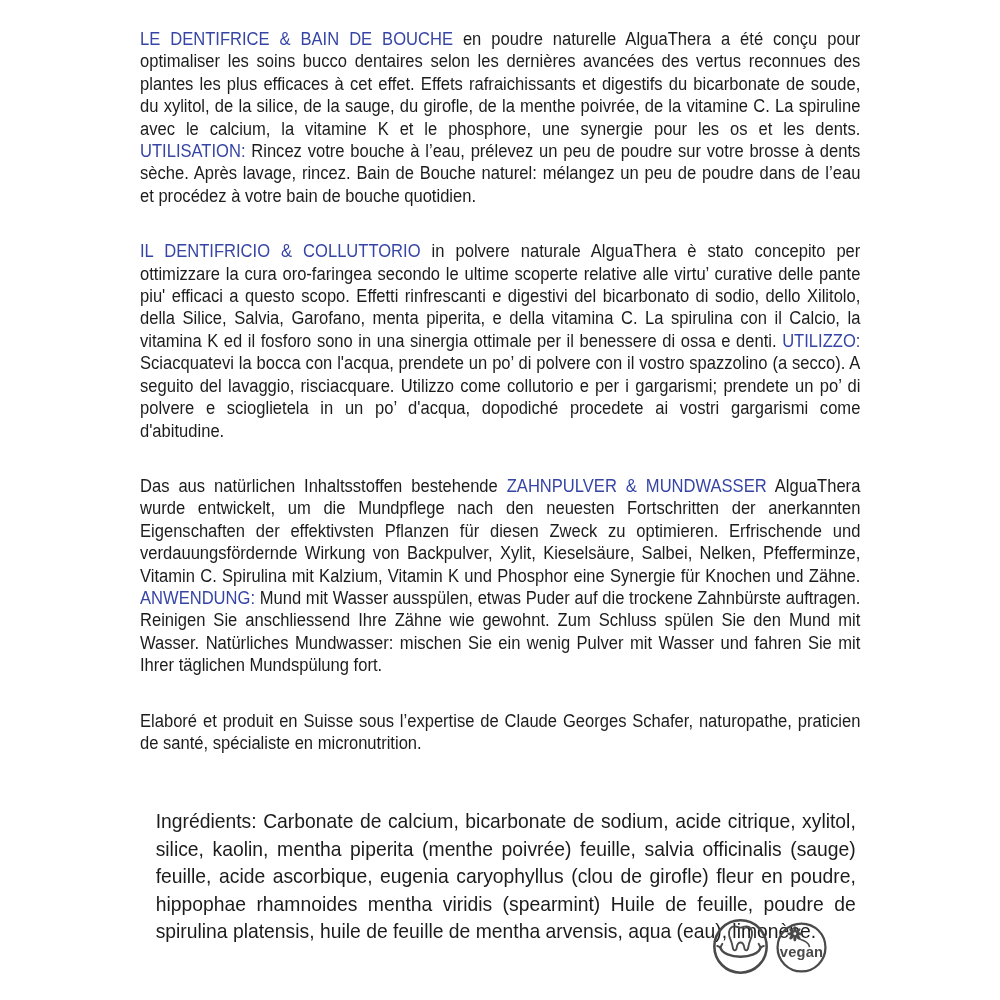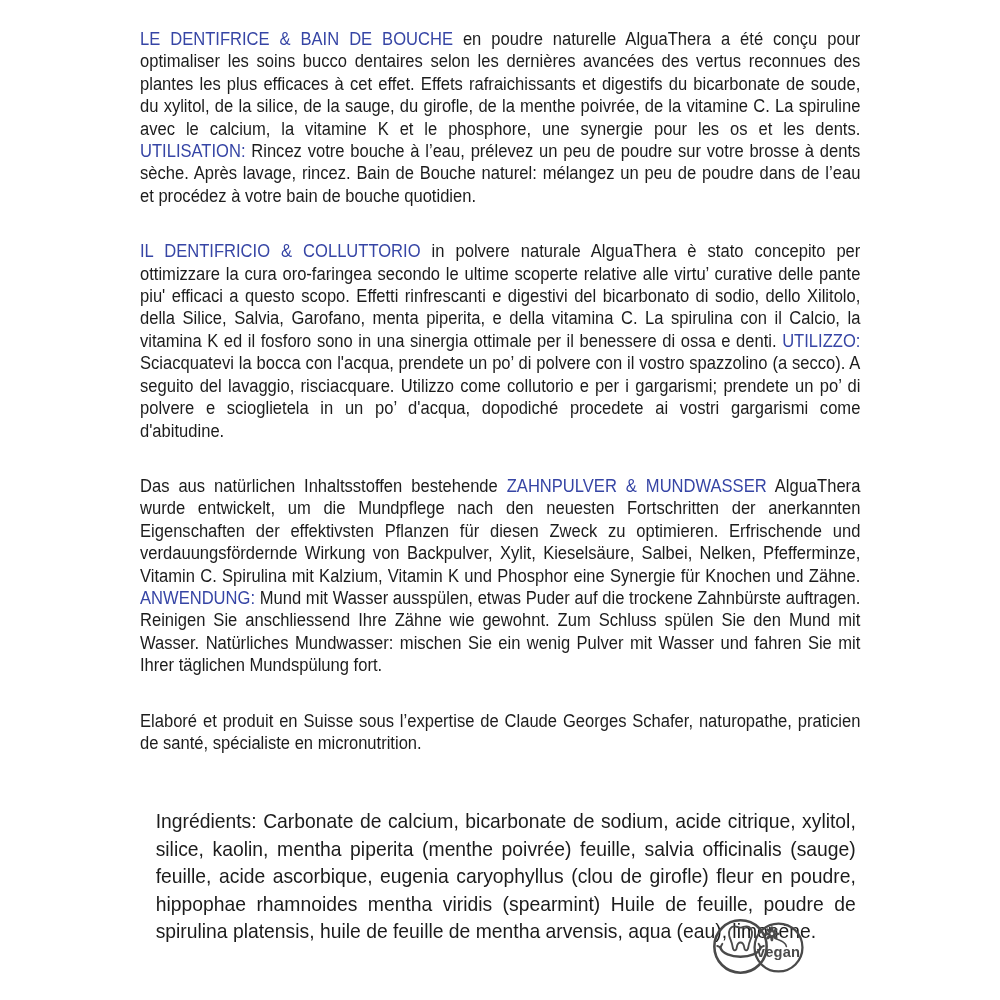--- a/index.html
+++ b/index.html
@@ -51,21 +51,21 @@
     padding-left: 17px;
     padding-right: 5px;
   }
   .badge {
     position: absolute;
   }
   .badge svg {
     display: block;
   }
   .badge-tooth { left: 711px; top: 917px; width: 59px; height: 59px; }
-  .badge-vegan { left: 752px; top: 921px; width: 53px; height: 53px; }
+  .badge-vegan { left: 775px; top: 921px; width: 53px; height: 53px; }
   .vegan-word {
     font-family: "Liberation Sans", sans-serif;
     font-weight: bold;
     font-size: 15.5px;
     letter-spacing: 0.2px;
   }
 </style>
 </head>
 <body>
 

